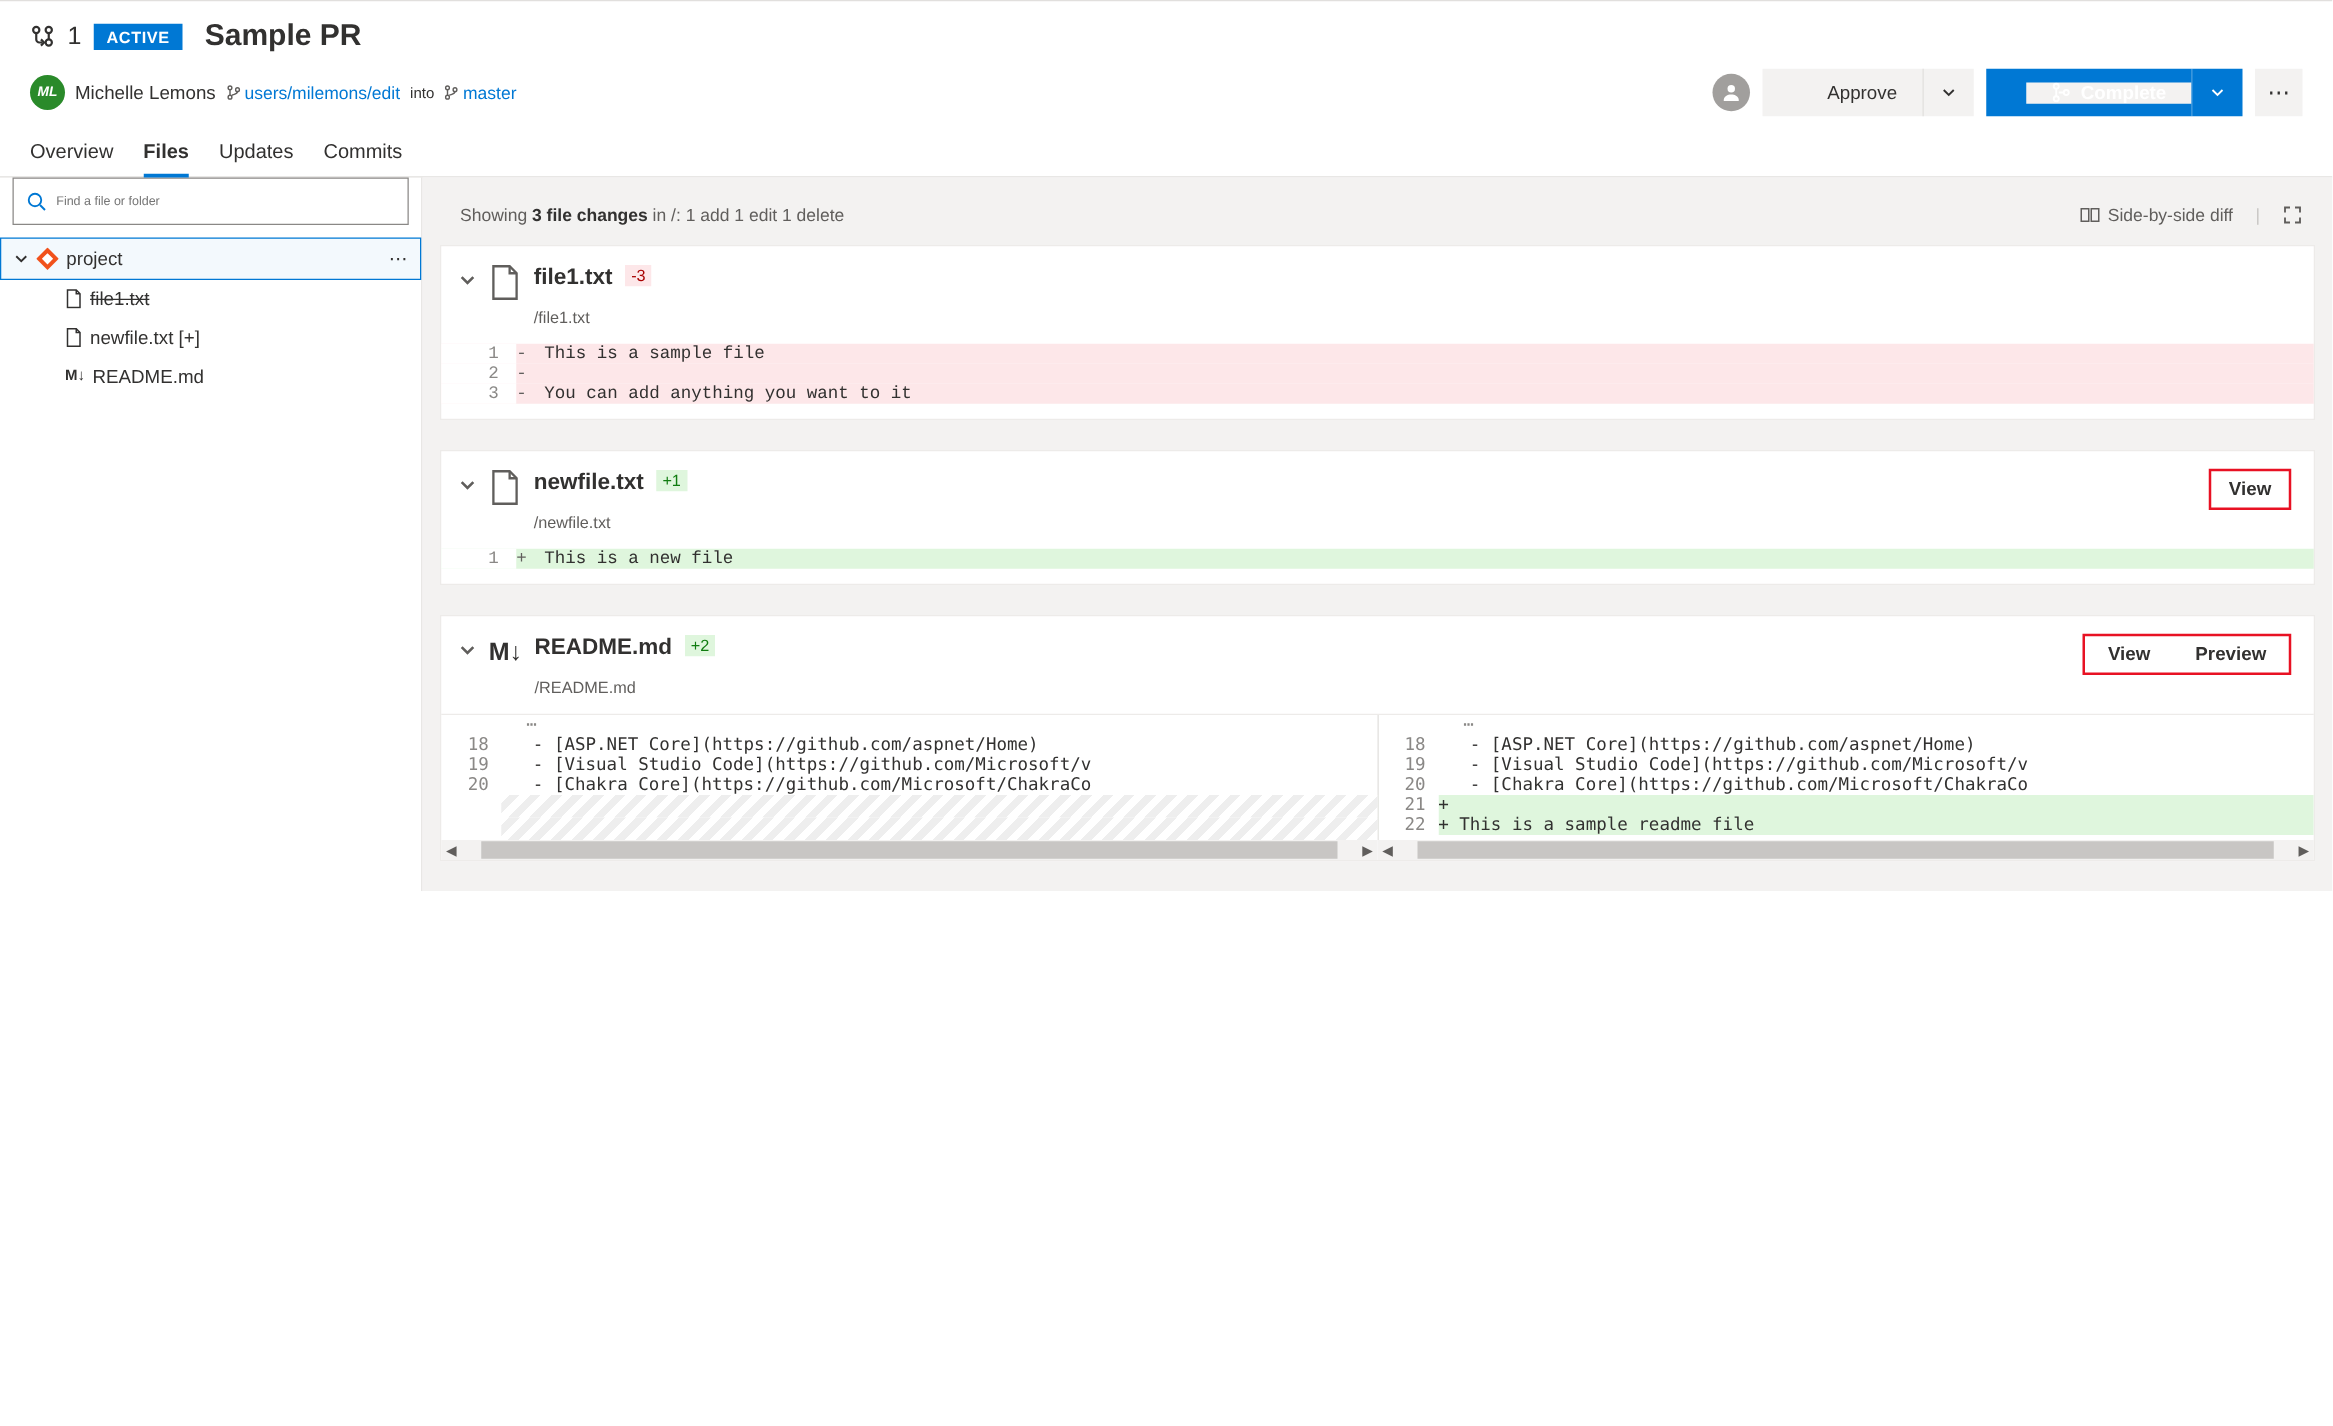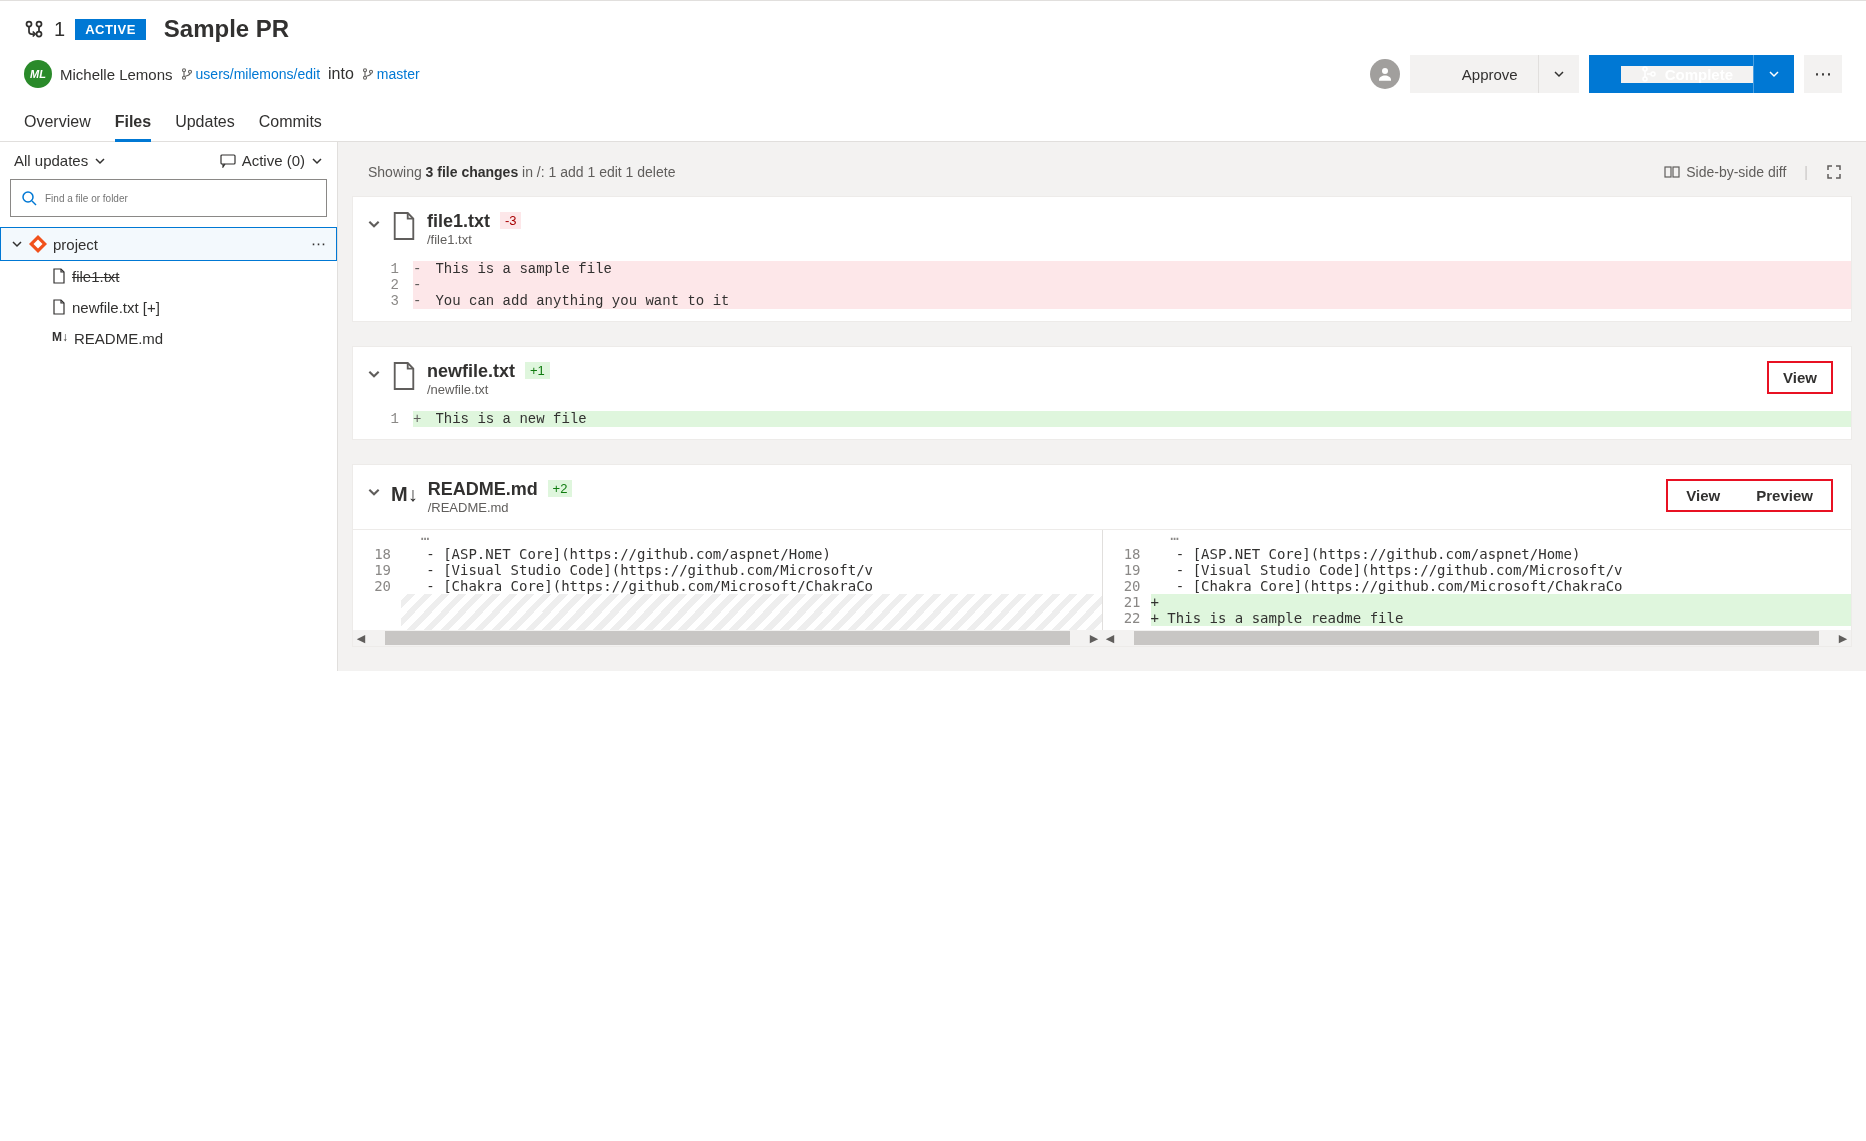--- a/index.html
+++ b/index.html
@@ -14,21 +14,21 @@
 .pr-num { font-size: 20px; font-weight: 400; }
 .badge-active { background: #0078d4; color: #fff; font-weight: 600; font-size: 13px; padding: 3px 10px; letter-spacing: 0.5px; }
 .pr-title { font-size: 24px; font-weight: 600; margin-left: 8px; }
 
 .header-row2 { display: flex; align-items: center; justify-content: space-between; margin-top: 12px; }
 .left-meta { display: flex; align-items: center; gap: 8px; }
 .avatar { width: 28px; height: 28px; border-radius: 50%; background: #2a8a2a; color: #fff; display: flex; align-items: center; justify-content: center; font-size: 11px; font-weight: 600; font-style: italic; }
 .author { font-size: 15px; }
 .branch { color: #0078d4; font-size: 14px; display: inline-flex; align-items: center; gap: 3px; }
 .branch-glyph { font-size: 12px; color: #605e5c; }
-.into { font-size: 16px; color: #323130; }
+.into { font-size: 12px; color: #323130; }
 
 .right-actions { display: flex; align-items: center; gap: 10px; }
 .reviewer-icon { width: 30px; height: 30px; border-radius: 50%; background: #a19f9d; display: flex; align-items: center; justify-content: center; color: #fff; }
 .btn { display: inline-flex; align-items: center; border: none; cursor: pointer; font-size: 15px; height: 38px; padding-left: 32px; }
 .btn-approve { background: #f3f2f1; color: #323130; }
 .btn-approve .main { padding: 0 20px; }
 .btn-approve .chev { padding: 0 14px; border-left: 1px solid #e1dfdd; height: 100%; display: flex; align-items: center; }
 .btn-complete { background: #0078d4; color: #fff; font-weight: 600; }
 .btn-complete .main { padding: 0 20px; display: flex; gap: 8px; }
 .btn-complete .chev { padding: 0 14px; border-left: 1px solid rgba(255,255,255,0.3); height: 100%; display: flex; align-items: center; }
@@ -64,21 +64,21 @@
 .diff-mode { display: flex; align-items: center; gap: 6px; cursor: pointer; }
 .expand-icon { cursor: pointer; font-size: 16px; }
 
 .file-card { background: #fff; margin: 0 14px 24px 14px; border: 1px solid #edebe9; padding-bottom: 12px; }
 .file-head { display: flex; align-items: flex-start; padding: 14px 18px 14px 14px; gap: 10px; }
 .file-head .chev { margin-top: 6px; color: #605e5c; cursor: pointer; }
 .file-icon { font-size: 26px; color: #605e5c; }
 .md-icon { font-size: 20px; font-weight: 700; color: #323130; margin-top: 4px; }
 .file-titles { flex: 1; }
 .file-name { font-size: 18px; font-weight: 600; display: inline-block; }
-.file-path { font-size: 13px; color: #605e5c; margin-top: 0; }
+.file-path { font-size: 13px; color: #605e5c; margin-top: 14px; }
 .delta-badge { display: inline-block; padding: 1px 5px; font-size: 13px; margin-left: 6px; vertical-align: 2px; }
 .delta-neg { background: #fde7e9; color: #a80000; }
 .delta-pos { background: #dff6dd; color: #107c10; }
 .file-btns { display: flex; gap: 0; }
 .callout-btn { border: 2px solid #e81123; padding: 6px 14px; font-size: 15px; font-weight: 600; color: #323130; cursor: pointer; }
 .callout-group { border: 2px solid #e81123; display: flex; }
 .callout-group .cg { padding: 6px 18px; font-size: 15px; font-weight: 600; color: #323130; cursor: pointer; }
 
 .diff-block { font-family: Consolas, "Courier New", monospace; font-size: 14px; }
 .diff-row { display: flex; }
@@ -196,38 +196,20 @@
 <div class="tabs">
   <div class="tab">Overview</div>
   <div class="tab active">Files</div>
   <div class="tab">Updates</div>
   <div class="tab">Commits</div>
 </div>
 
 <div class="body">
 
   <div class="sidebar">
-    <div class="side-tools">
-      <div class="side-tool">
-        <span>All updates</span>
-        <svg width="12" height="12" viewBox="0 0 12 12">
-              <path d="M2 4l4 4 4-4" stroke="#323130" stroke-width="1.5" fill="none"></path>
-            </svg>
-      </div>
-      <div class="side-tool">
-        <svg width="16" height="14" viewBox="0 0 16 14" fill="none" stroke="#323130" stroke-width="1.2">
-              <rect x="1" y="1" width="14" height="9" rx="1"></rect>
-              <path d="M5 10l-2 3v-3"></path>
-            </svg>
-        <span>Active (0)</span>
-        <svg width="12" height="12" viewBox="0 0 12 12">
-              <path d="M2 4l4 4 4-4" stroke="#323130" stroke-width="1.5" fill="none"></path>
-            </svg>
-      </div>
-    </div>
     <div class="search-box">
       <svg width="16" height="16" viewBox="0 0 16 16" fill="none" stroke="#0078d4" stroke-width="1.5">
             <circle cx="7" cy="7" r="5"></circle>
             <path d="M11 11l4 4"></path>
           </svg>
       <input type="text" placeholder="Find a file or folder" style="">
     </div>
     <div class="tree-item root">
       <div class="left">
         <svg width="12" height="12" viewBox="0 0 12 12">

